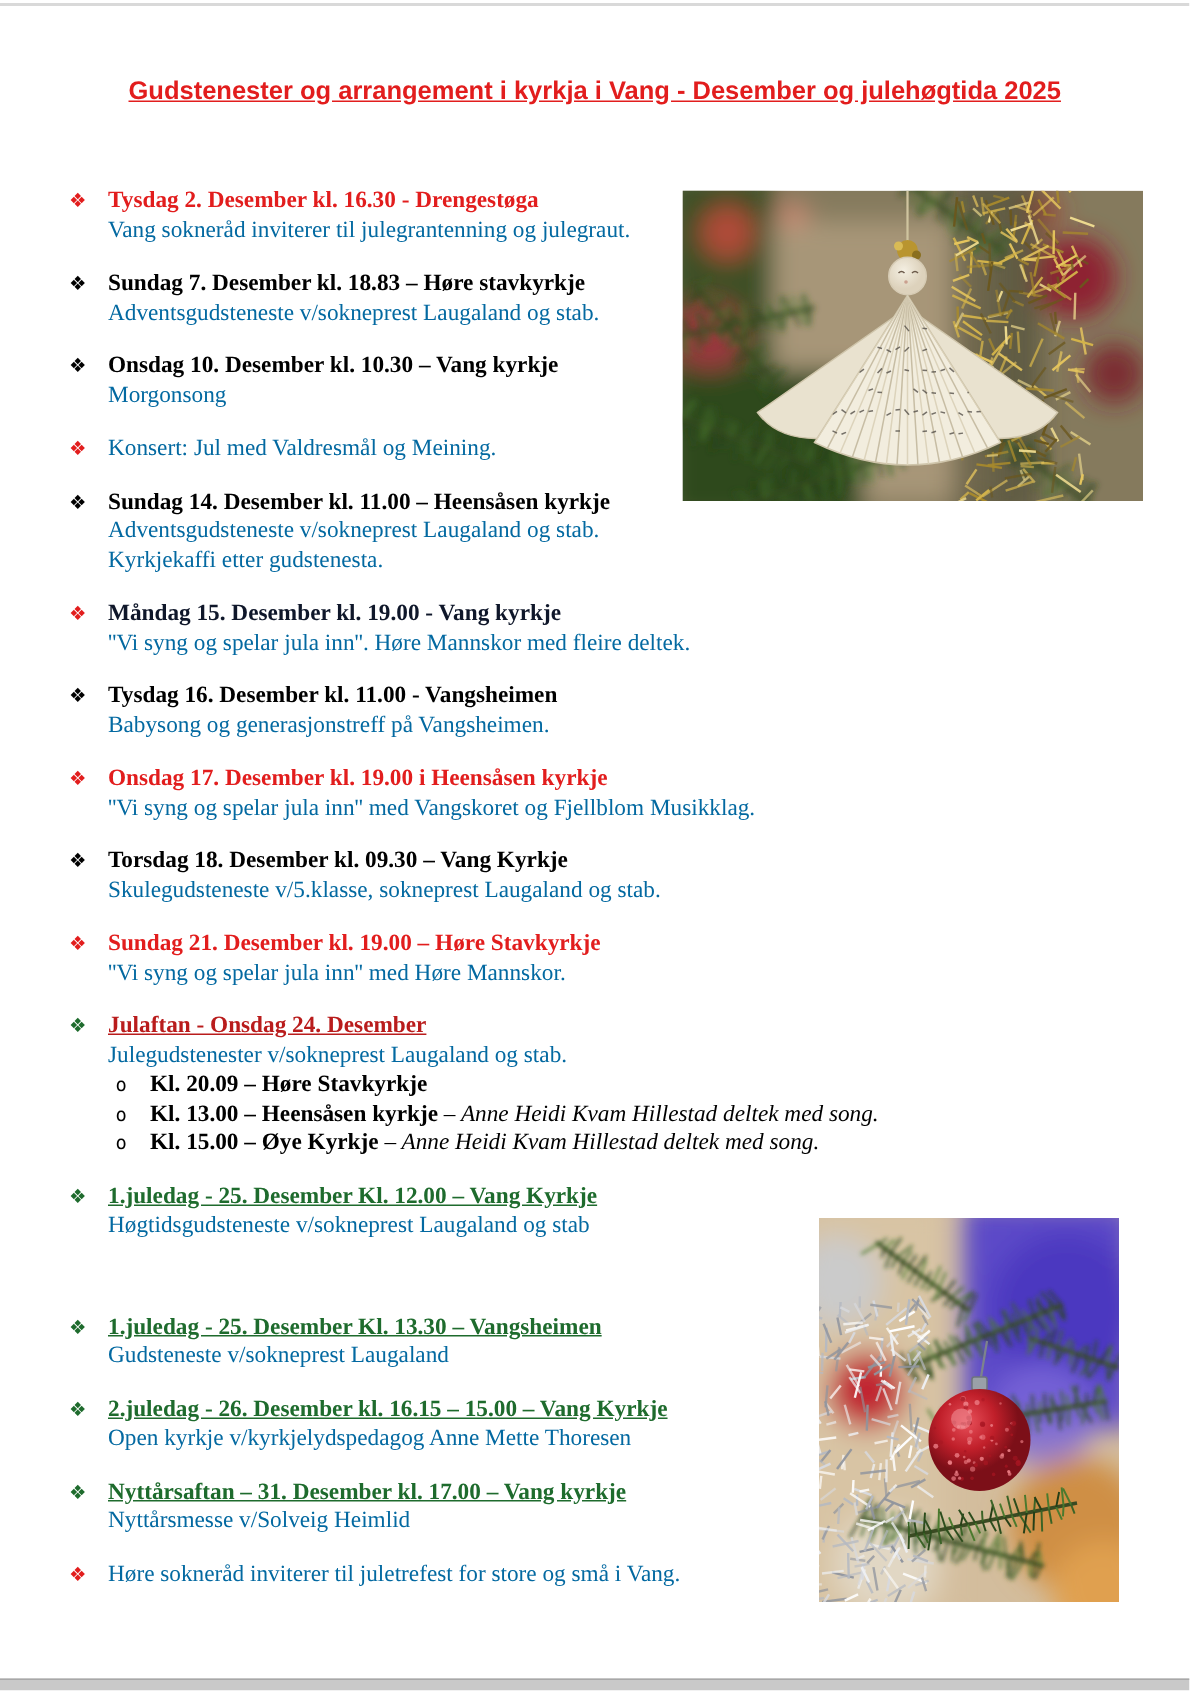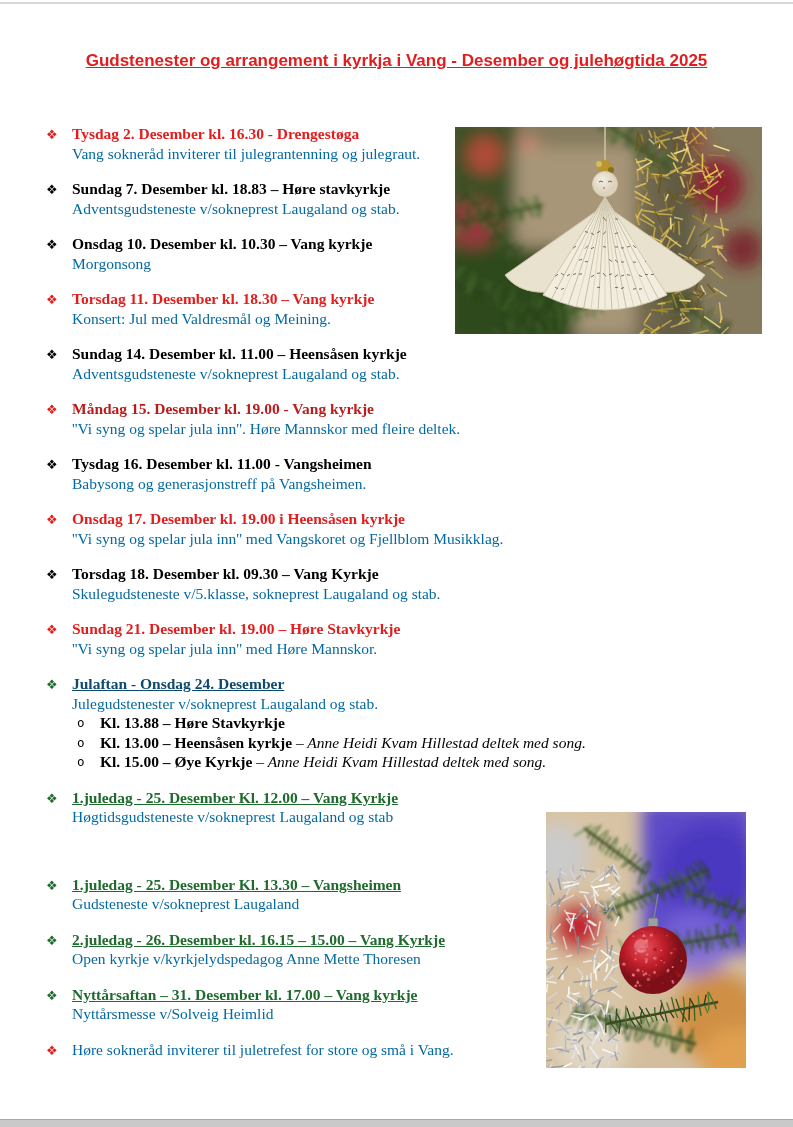--- a/index.html
+++ b/index.html
@@ -56,31 +56,31 @@
       <div class="heading" style="color: rgb(0, 0, 0);"><span class="htxt">Sundag 7. Desember kl. 18.83 – Høre stavkyrkje</span></div>
       <div class="detail">Adventsgudsteneste v/sokneprest Laugaland og stab.</div>
     </div>
     <div class="event">
       <span class="bullet" style="color: rgb(0, 0, 0);">❖</span>
       <div class="heading" style="color: rgb(0, 0, 0);"><span class="htxt">Onsdag 10. Desember kl. 10.30 – Vang kyrkje</span></div>
       <div class="detail">Morgonsong</div>
     </div>
     <div class="event">
       <span class="bullet" style="color: rgb(226, 29, 29);">❖</span>
-      <div class="heading" style="color: rgb(226, 29, 29);"><span class="htxt">Torsdag 11. Desember kl. 18.30 – Vang kyrkje</span></div>
       <div class="detail">Konsert: Jul med Valdresmål og Meining.</div>
     </div>
     <div class="event">
       <span class="bullet" style="color: rgb(0, 0, 0);">❖</span>
       <div class="heading" style="color: rgb(0, 0, 0);"><span class="htxt">Sundag 14. Desember kl. 11.00 – Heensåsen kyrkje</span></div>
       <div class="detail">Adventsgudsteneste v/sokneprest Laugaland og stab.</div>
+      <div class="detail">Kyrkjekaffi etter gudstenesta.</div>
     </div>
     <div class="event">
       <span class="bullet" style="color: rgb(226, 29, 29);">❖</span>
-      <div class="heading" style="color: #b91c1c;"><span class="htxt">Måndag 15. Desember kl. 19.00 - Vang kyrkje</span></div>
+      <div class="heading" style="color: #0f172a;"><span class="htxt">Måndag 15. Desember kl. 19.00 - Vang kyrkje</span></div>
       <div class="detail">''Vi syng og spelar jula inn''. Høre Mannskor med fleire deltek.</div>
     </div>
     <div class="event">
       <span class="bullet" style="color: rgb(0, 0, 0);">❖</span>
       <div class="heading" style="color: rgb(0, 0, 0);"><span class="htxt">Tysdag 16. Desember kl. 11.00 - Vangsheimen</span></div>
       <div class="detail">Babysong og generasjonstreff på Vangsheimen.</div>
     </div>
     <div class="event">
       <span class="bullet" style="color: rgb(226, 29, 29);">❖</span>
       <div class="heading" style="color: rgb(226, 29, 29);"><span class="htxt">Onsdag 17. Desember kl. 19.00 i Heensåsen kyrkje</span></div>
@@ -91,23 +91,23 @@
       <div class="heading" style="color: rgb(0, 0, 0);"><span class="htxt">Torsdag 18. Desember kl. 09.30 – Vang Kyrkje</span></div>
       <div class="detail">Skulegudsteneste v/5.klasse, sokneprest Laugaland og stab.</div>
     </div>
     <div class="event">
       <span class="bullet" style="color: rgb(226, 29, 29);">❖</span>
       <div class="heading" style="color: rgb(226, 29, 29);"><span class="htxt">Sundag 21. Desember kl. 19.00 – Høre Stavkyrkje</span></div>
       <div class="detail">''Vi syng og spelar jula inn'' med Høre Mannskor.</div>
     </div>
     <div class="event u">
       <span class="bullet" style="color: rgb(30, 107, 45);">❖</span>
-      <div class="heading" style="color: #0c4a6e;"><span class="htxt">Julaftan - Onsdag 24. Desember</span></div>
+      <div class="heading" style="color: #b91c1c;"><span class="htxt">Julaftan - Onsdag 24. Desember</span></div>
       <div class="detail">Julegudstenester v/sokneprest Laugaland og stab.</div>
-      <div class="sub"><span class="o">o</span><span class="sb">Kl. 13.88 – Høre Stavkyrkje</span></div>
+      <div class="sub"><span class="o">o</span><span class="sb">Kl. 20.09 – Høre Stavkyrkje</span></div>
       <div class="sub"><span class="o">o</span><span class="sb">Kl. 13.00 – Heensåsen kyrkje</span><span class="si"> – Anne Heidi Kvam Hillestad deltek med song.</span></div>
       <div class="sub"><span class="o">o</span><span class="sb">Kl. 15.00 – Øye Kyrkje</span><span class="si"> – Anne Heidi Kvam Hillestad deltek med song.</span></div>
     </div>
     <div class="event u">
       <span class="bullet" style="color: rgb(30, 107, 45);">❖</span>
       <div class="heading" style="color: rgb(30, 107, 45);"><span class="htxt">1.juledag - 25. Desember Kl. 12.00 – Vang Kyrkje</span></div>
       <div class="detail">Høgtidsgudsteneste v/sokneprest Laugaland og stab</div>
     </div>
     <div class="event u">
       <span class="bullet" style="color: rgb(30, 107, 45);">❖</span>

